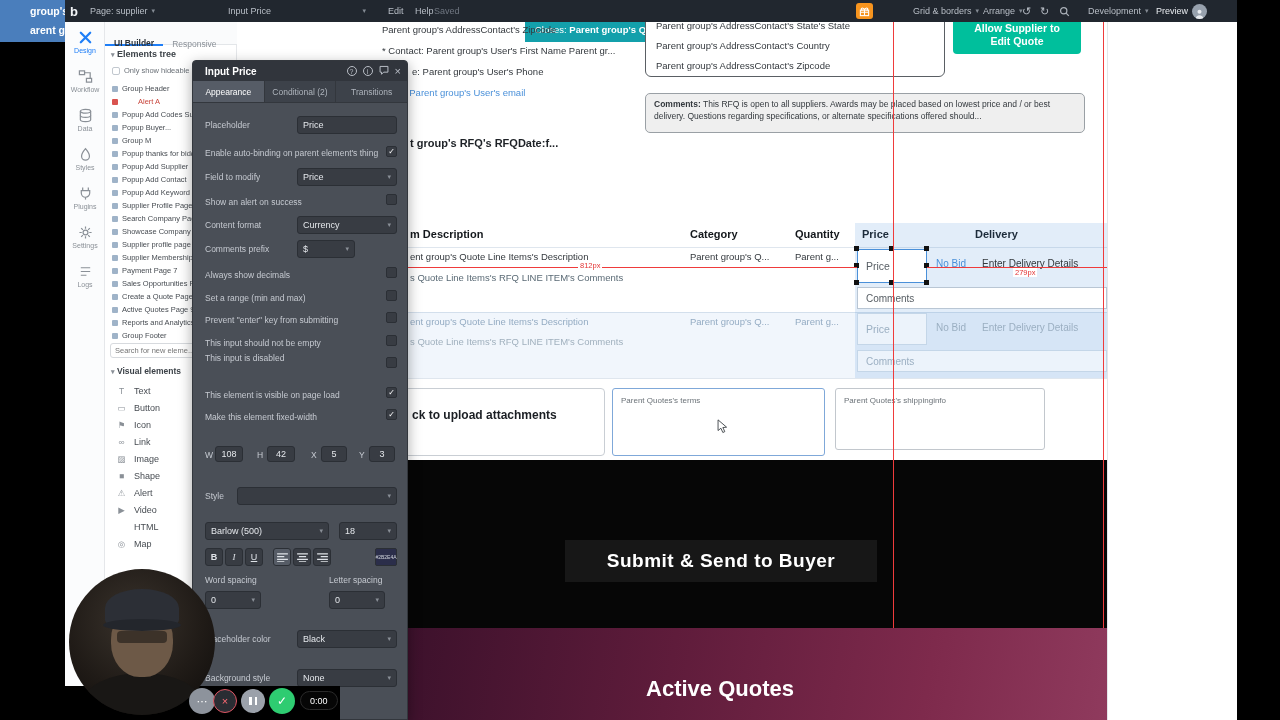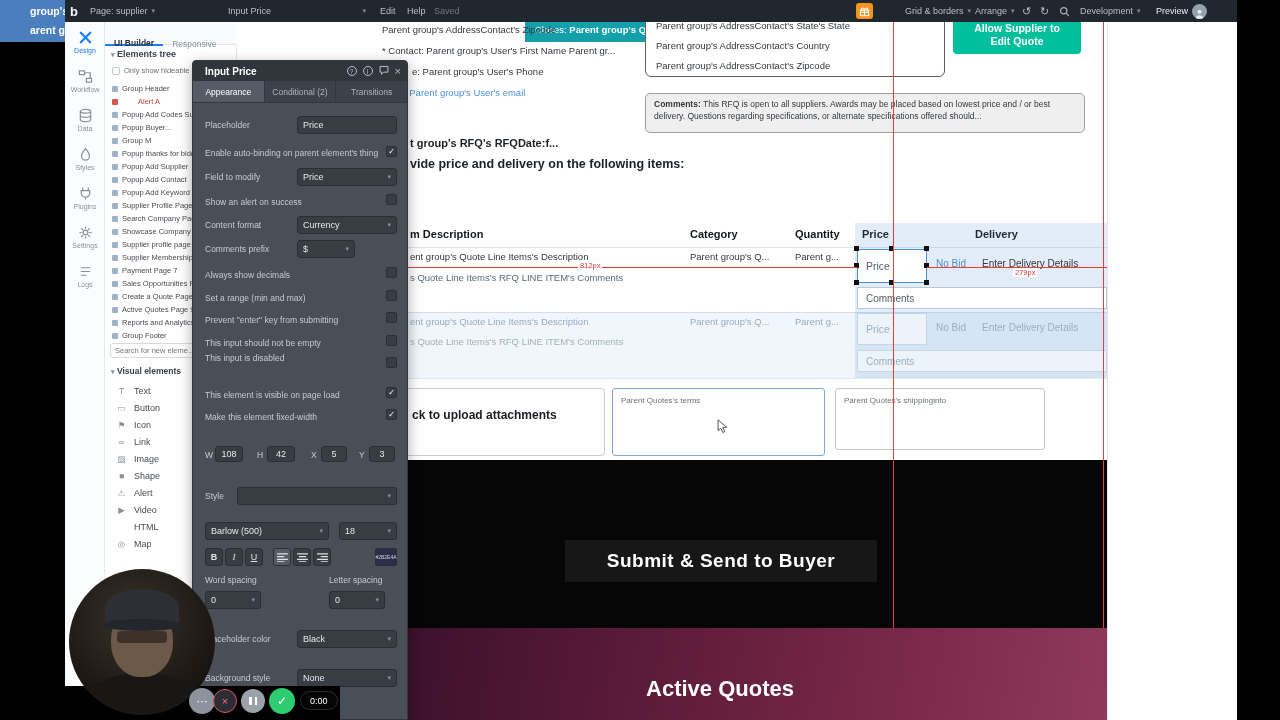--- a/index.html
+++ b/index.html
@@ -7,21 +7,21 @@
 .stage{position:relative;width:1280px;height:720px;background:#000;overflow:hidden;
   font-family:"Liberation Sans",sans-serif;}
 .abs{position:absolute;}
 
 .editor{left:65px;top:0;width:1172px;height:720px;background:#fff;z-index:0;}
 .topbar{left:65px;top:0;width:1172px;height:22px;background:#21272f;z-index:6;}
 .tb{position:absolute;top:0;height:22px;display:flex;align-items:center;gap:4px;
   color:#b9bfc7;font-size:9px;white-space:nowrap;}
 .tb .caret{font-size:7px;color:#848b94;}
 .tb-logo{color:#f2f4f7;font-weight:bold;font-size:13px;}
-.tb-btn{cursor:default;}
+.tb-btn{cursor:default;margin-left:8px;}
 .gift{width:17px;height:16px;background:#f7941e;border-radius:3px;display:flex;align-items:center;justify-content:center;}
 .avatar{width:15px;height:15px;border-radius:50%;background:#97a1ad;display:flex;align-items:flex-end;justify-content:center;overflow:hidden;}
 
 .rail{left:65px;top:22px;width:40px;height:698px;background:#fbfcfd;border-right:1px solid #e5e7ea;z-index:6;}
 .rail-item{width:40px;height:39px;display:flex;flex-direction:column;align-items:center;justify-content:center;gap:2px;}
 .rail-ico svg{width:15px;height:15px;display:block;}
 .rail-label{font-size:7px;color:#8a9097;}
 .rail-item.active .rail-label{color:#1e7ef7;}
 
 .sidebar{left:105px;top:22px;width:132px;height:698px;background:#fff;border-right:1px solid #e5e7ea;z-index:6;}
@@ -117,21 +117,20 @@
   </div>
 
   <div class="abs cz" style="left:953px;top:16px;width:128px;height:38px;background:#00bf9c;border-radius:4px;display:flex;align-items:center;justify-content:center;text-align:center;color:#fff;font-weight:bold;font-size:10.5px;line-height:1.25;padding:0 14px;">Allow Supplier to Edit Quote</div>
 
   <div class="abs cz" style="left:645px;top:93px;width:440px;height:40px;background:#efefef;border:1px solid #9aa0a5;border-radius:5px;padding:4px 8px;font-size:8.5px;color:#33383d;line-height:1.45;">
     <b>Comments:</b>
     <span>This RFQ is open to all suppliers. Awards may be placed based on lowest price and / or best delivery. Questions regarding specifications, or alternate specifications offered should...</span>
   </div>
 
   <div class="ct cz" style="left:410px;top:137px;font-weight:bold;font-size:11px;color:#1d2126;">t group's RFQ's RFQDate:f...</div>
-  <div class="ct cz" style="left:410px;top:157px;font-weight:bold;font-size:12.5px;color:#1d2126;">vide price and delivery on the following items:</div>
 
   <div class="projbar">
     <div class="teal"></div>
     <div class="pb-t" style="left:30px;top:5px;">group's Quotes's RF...</div>
     <div class="pb-t" style="left:30px;top:24px;">arent group's Quotes'...</div>
     <div class="pb-t" style="left:160px;top:12px;width:360px;text-align:center;font-weight:normal;font-size:13px;">
       <span>Project:</span>
       <b>Parent group's Quotes's RFQ's Proj...</b>
     </div>
     <div class="pb-t" style="left:535px;top:5px;font-weight:normal;font-size:9.5px;">

